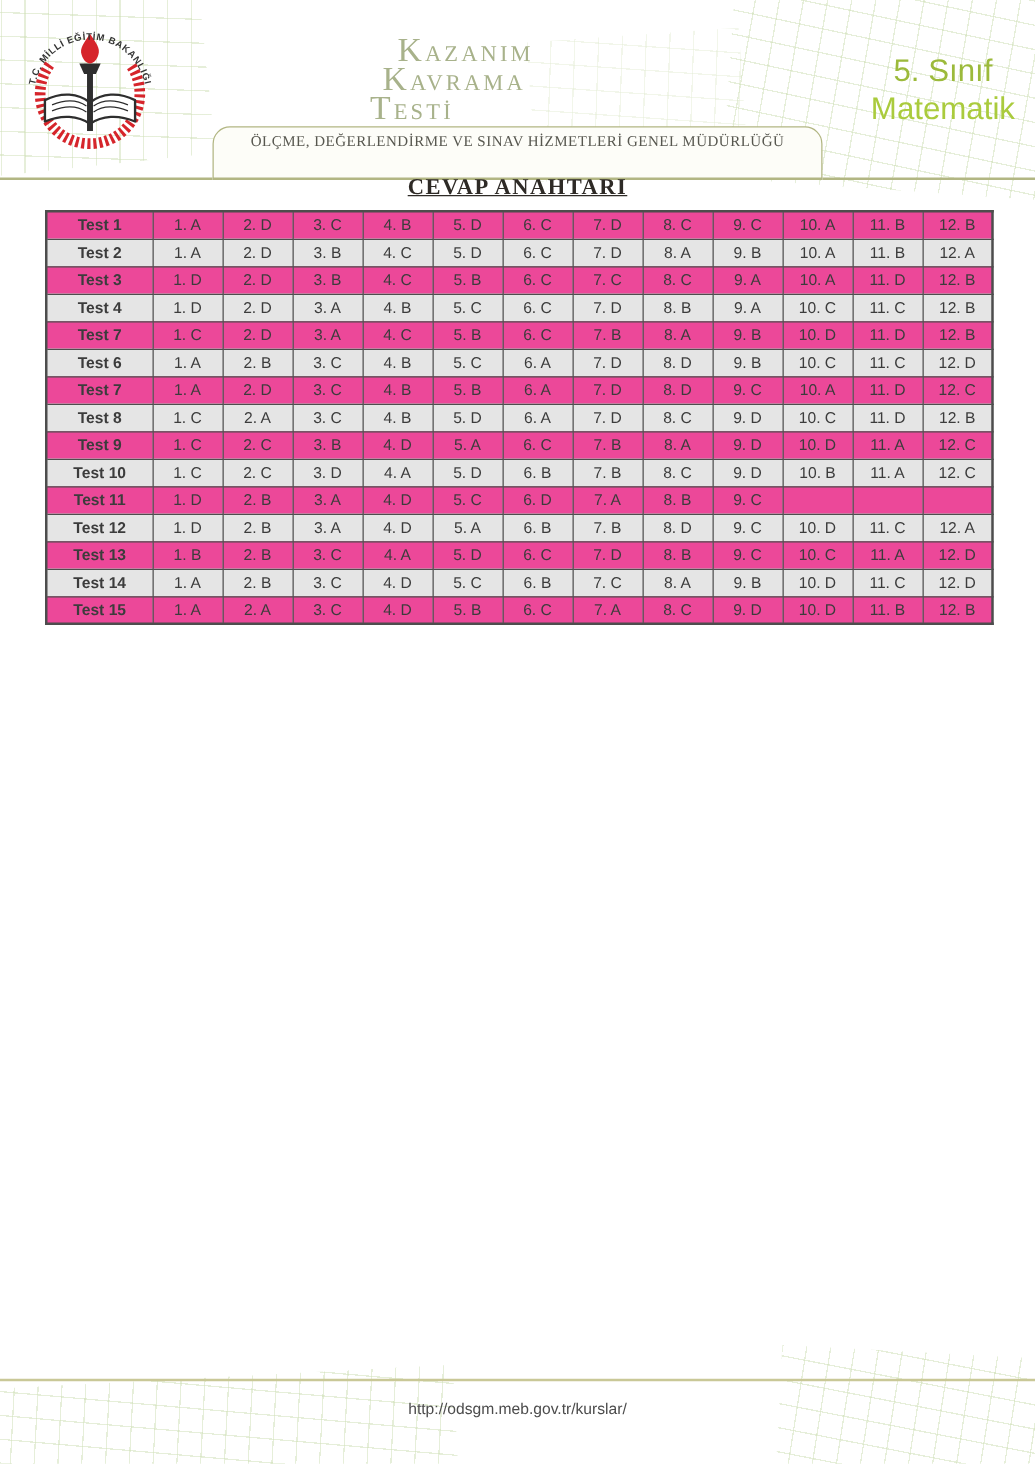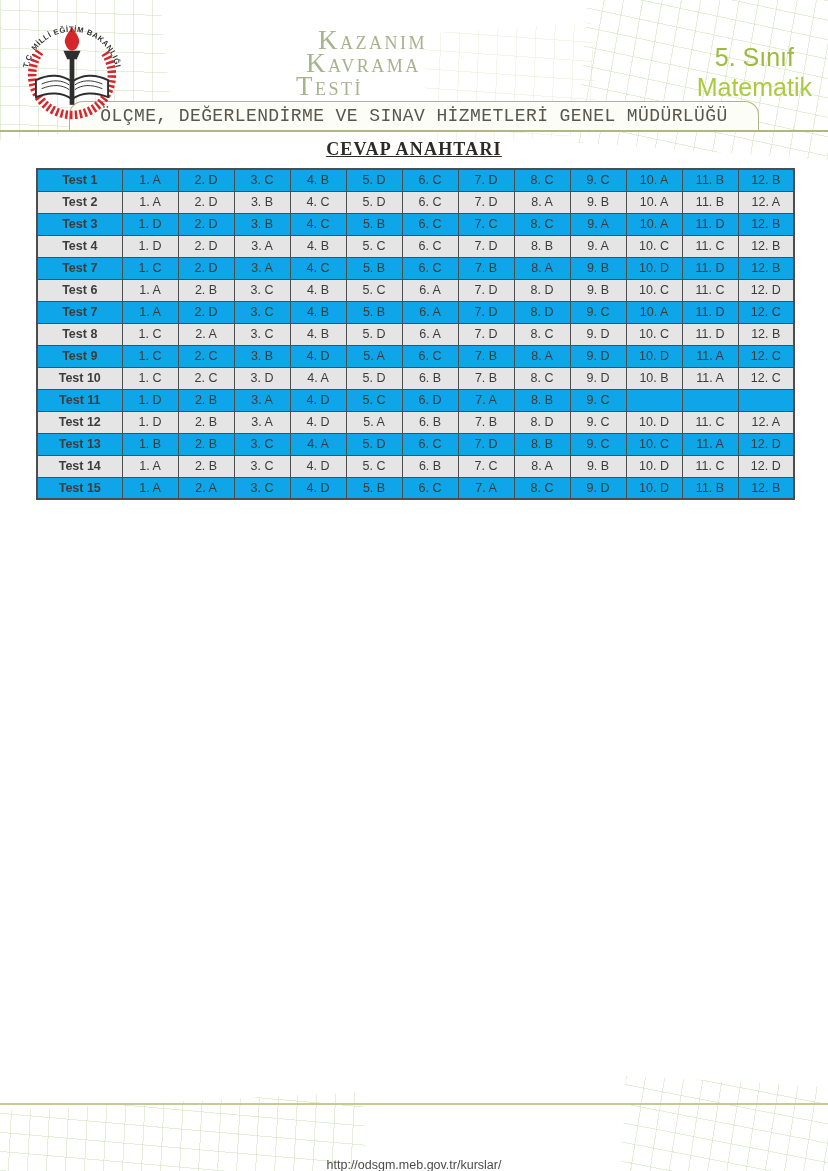--- a/index.html
+++ b/index.html
@@ -41,22 +41,22 @@
   .subject { font-size:25px; color:#aacb3d; }
 
   .banner-row {
     position:absolute; left:0; right:0; top:101px; z-index:1;
     display:flex; align-items:flex-end;
   }
   .banner-side { flex:1; height:0; border-bottom:2px solid #b2b683; }
   .banner-box {
     border:1.5px solid #b2b683; border-bottom:2px solid #b2b683;
     border-radius:14px 14px 0 0; background:#fdfdf8;
-    padding:4px 30px 4px; white-space:nowrap;
-    font-family:Liberation Mono, monospace; font-size:18px;
+    padding:4px 30px 21px; white-space:nowrap;
+    font-family:Liberation Serif, serif; font-size:12px;
     color:#57574f; letter-spacing:0.4px;
   }
 
   
   .doc-title {
     position:absolute; top:139px; left:0; width:100%; z-index:1;
     text-align:center; font-family:"Liberation Serif", serif; font-weight:bold;
     font-size:18px; letter-spacing:1.2px; color:#2e2a26;text-decoration:underline;
   }
   table.answers {
@@ -64,31 +64,31 @@
     border-collapse:collapse; table-layout:fixed;
     border:2px solid #4d4d4d;
   }
   table.answers td {
     border:1px solid #4d4d4d; height:22px; padding:0;
     text-align:center; vertical-align:middle;
     font-size:12.5px; color:#3c3c3c;
   }
   td.test-cell   { width:85px; font-weight:bold; color:#1f1f1f; }
   td.answer-cell { width:56px; }
-  tr.green { background:#0ea5e9; }
+  tr.green { background:#ec4899; }
   tr.white { background:#e5e5e5; }
 
   
   .footer-rule {
     position:absolute; left:0; right:0; top:1103px; z-index:1;
     border-top:2px solid #c9c897;
   }
   .footer-url {
     position:absolute; top:1120px; left:0; width:100%; z-index:1;
-    text-align:center; font-size:12.5px; color:#4c4c4c;margin-top:38px;
+    text-align:center; font-size:12.5px; color:#4c4c4c;
   }
 </style>
 </head>
 <body>
 
 <div class="page">
 
   <div class="mesh mesh-tl"></div>
   <div class="mesh mesh-tr"></div>
   <div class="mesh mesh-mid"></div>

